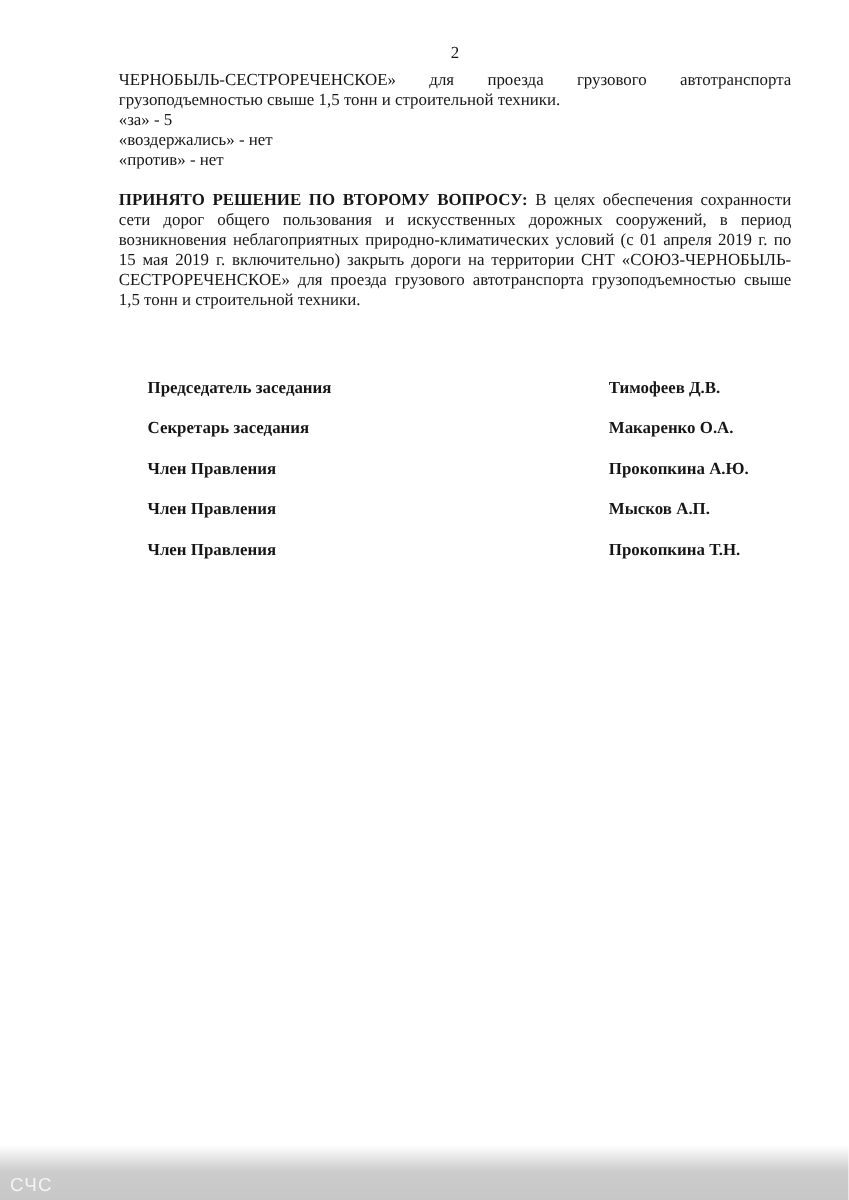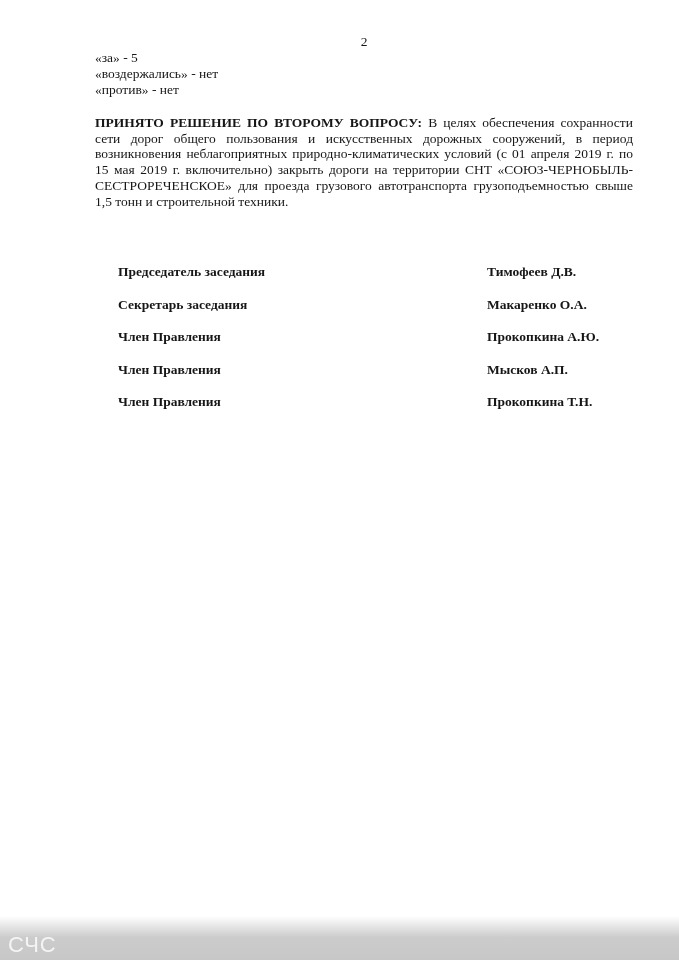--- a/index.html
+++ b/index.html
@@ -74,34 +74,35 @@
     bottom: 0;
     width: 679px;
     height: 44px;
     background: linear-gradient(to bottom, #ffffff 0%, #cccccc 48%, #c7c7c7 100%);
   }
   .watermark {
     position: absolute;
     left: 8px;
     bottom: 4px;
     font-family: "Liberation Sans", "DejaVu Sans", sans-serif;
-    font-size: 22px;
+    font-size: 15px;
     line-height: 1;
     letter-spacing: 1px;
     color: #f4f4f4;
   }
 </style>
 </head>
 <body>
 
 <div class="page">
   <div class="content">
 
     <div class="page-num">2</div>
 
+    <p class="para-cont">ЧЕРНОБЫЛЬ-СЕСТРОРЕЧЕНСКОЕ» для проезда грузового автотранспорта грузоподъемностью свыше 1,5 тонн и строительной техники.</p>
 
     <div class="vote-line">«за» - 5</div>
     <div class="vote-line">«воздержались» - нет</div>
     <div class="vote-line">«против» - нет</div>
 
     <p class="decision"><span class="lead">ПРИНЯТО РЕШЕНИЕ ПО ВТОРОМУ ВОПРОСУ:</span> <span>В целях обеспечения сохранности сети дорог общего пользования и искусственных дорожных сооружений, в период возникновения неблагоприятных природно-климатических условий (с 01 апреля 2019 г. по 15 мая 2019 г. включительно) закрыть дороги на территории СНТ «СОЮЗ-ЧЕРНОБЫЛЬ-СЕСТРОРЕЧЕНСКОЕ» для проезда грузового автотранспорта грузоподъемностью свыше 1,5 тонн и строительной техники.</span></p>
 
     <div class="signatures">
       <div class="sig-row">
         <span class="sig-role">Председатель заседания</span>

